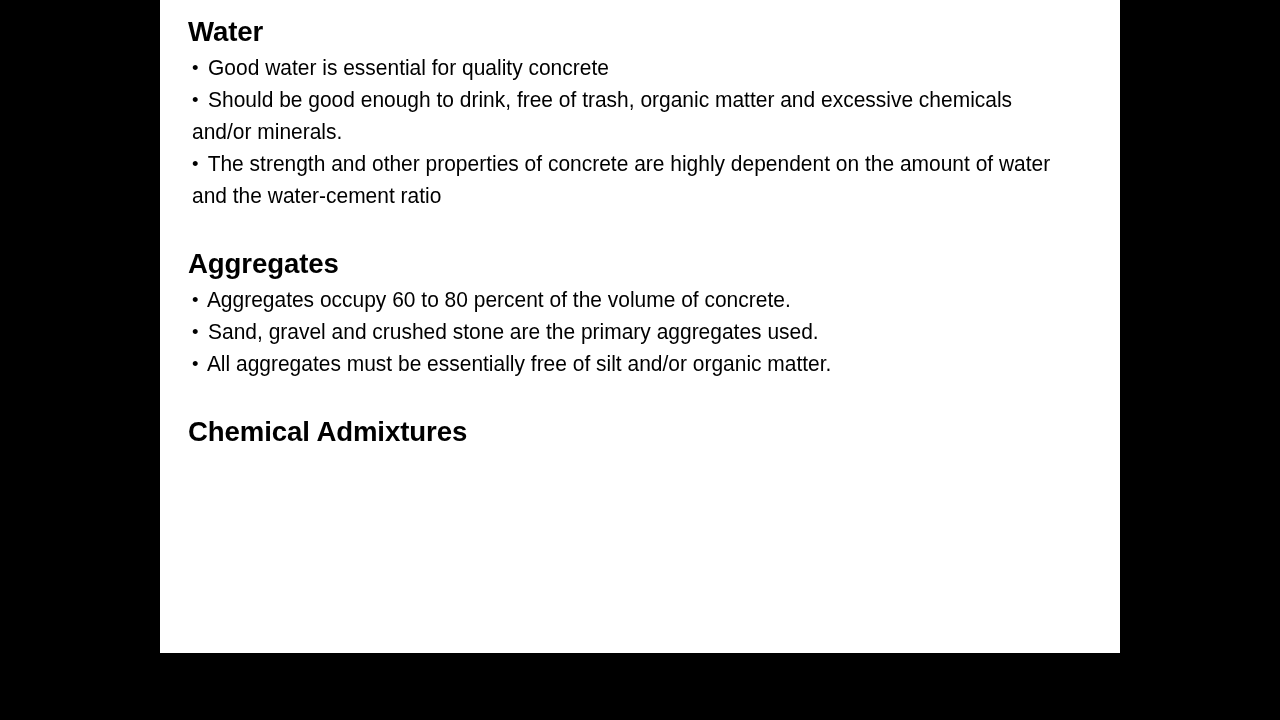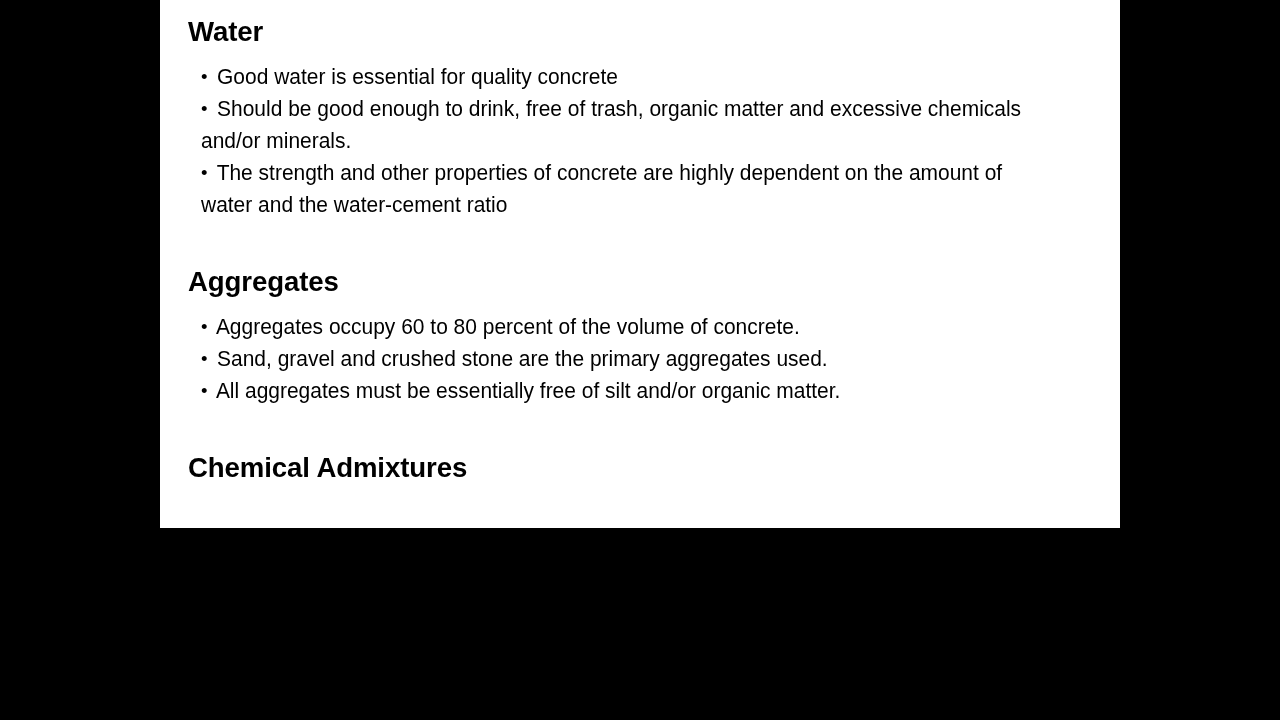--- a/index.html
+++ b/index.html
@@ -31,21 +31,21 @@
   }
   #letterbox-left  { left: 0;   width: 160px; }
   #letterbox-right { left: 1120px; width: 160px; }
 
   
   #slide-canvas {
     position: absolute;
     top: 0;
     left: 160px;
     width: 960px;
-    height: 528px;
+    height: 653px;
     background: #ffffff;
   }
 
   #slide-body {
     position: absolute;
     top: 0;
     left: 28px;
     width: 906px;
     padding-top: 16px;
   }
@@ -61,21 +61,21 @@
     color: #000000;
     letter-spacing: -0.1px;
     margin: 0 0 1px 0;
     white-space: nowrap;
     transform: scaleX(0.985);
     transform-origin: left center;
   }
 
   .bullet-list {
     list-style: none;
-    margin: 13px;
+    margin: 4px;
     padding: 0;
   }
 
   .bullet-item {
     font-size: 21.5px;
     font-weight: normal;
     line-height: 32px;
     color: #000000;
     margin: 0;
     padding: 0;

